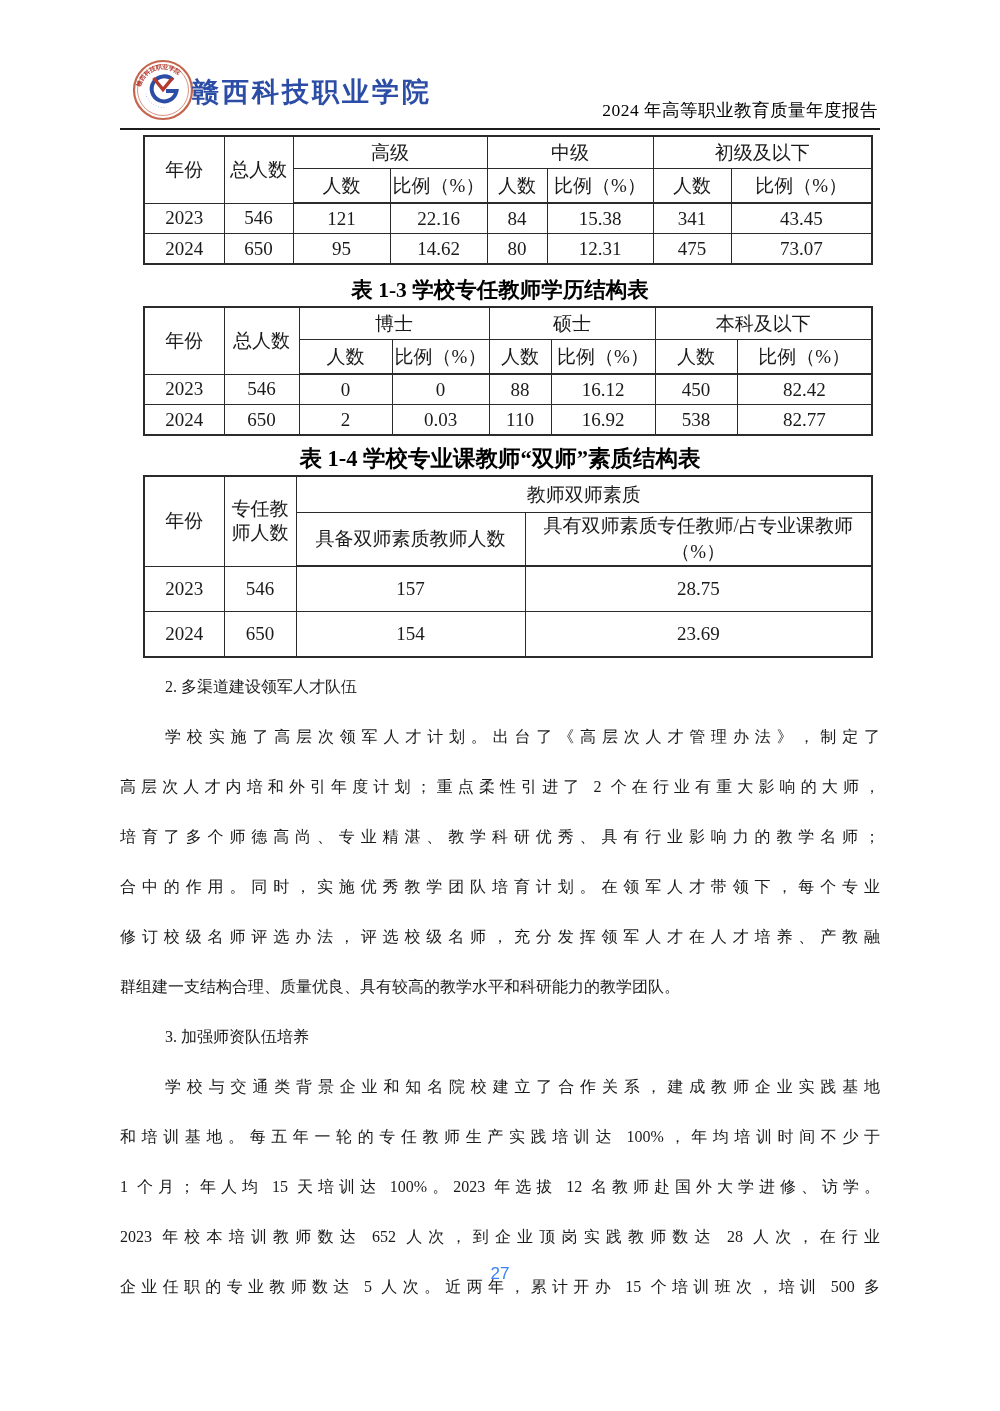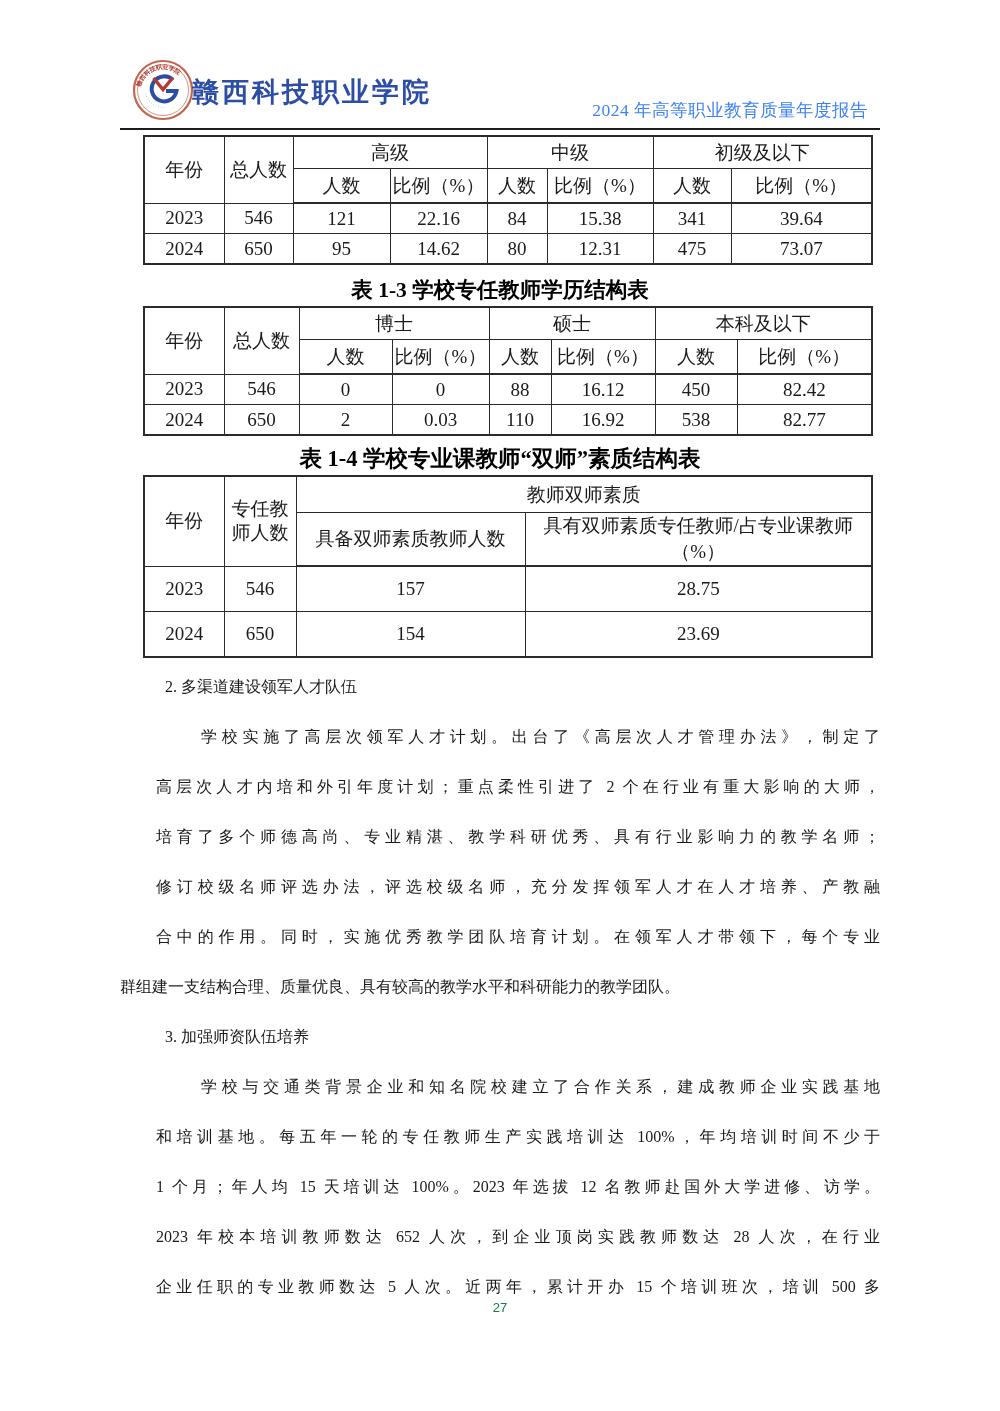--- a/index.html
+++ b/index.html
@@ -7,21 +7,21 @@
     width:1000px;height:1411px;background:#ffffff;position:relative;
     margin:0 auto;overflow:hidden;
     font-family:"Liberation Serif","DejaVu Serif",serif;color:#1a1a1a;
   }
   
   .hdr{position:absolute;left:120px;top:58px;width:760px;height:70px;
        border-bottom:2.5px solid #1c1c1c;}
   .logo{position:absolute;left:12px;top:1px;width:62px;height:62px;}
   .school{position:absolute;left:72px;top:16px;font-size:27px;font-weight:bold;
           color:#2b4da5;letter-spacing:3px;}
-  .report{position:absolute;right:12px;bottom:6px;font-size:17.5px;letter-spacing:0.5px;color:#3b82f6;}
+  .report{position:absolute;right:2px;bottom:6px;font-size:17.5px;letter-spacing:0.5px;color:#000000;}
   
   .content{position:absolute;left:120px;top:132px;width:760px;}
   .t-title{text-align:center;font-weight:bold;font-size:21.5px;height:26px;line-height:26px;margin-top:6px;color:#000;}
   .t-title.big{font-size:22.5px;margin-top:10px;}
   table.data{border-collapse:collapse;table-layout:fixed;width:728px;margin-left:23px;
              border:2px solid #2b2b2b;margin-top:3px;}
   table.data td{border:1px solid #2b2b2b;text-align:center;vertical-align:middle;
                 font-size:19px;padding:0;overflow:hidden;color:#1a1a1a;}
   tr.h1 td{height:31px;}
   tr.h2 td{height:33px;border-bottom:2px solid #2b2b2b;}
@@ -29,24 +29,24 @@
   tr.d td{height:29px;}
   tr.h1t td{height:35px;}
   tr.h2t td{height:37px;border-bottom:2px solid #2b2b2b;}
   tr.d4 td{height:44px;}
   .two-line span{display:block;line-height:24px;}
   .sub-long{font-size:17.5px;}
   
   .body-text{margin-top:4px;font-size:16px;}
   .ln{height:50px;line-height:50px;white-space:normal;}
   .ln.ind{text-indent:45px;}
-  .ln.jst{text-align:justify;text-align-last:justify;text-justify:inter-ideograph;margin-left:36px;}
-  
-  .footer{position:absolute;left:0;top:1300px;width:1000px;text-align:center;
-          font-size:13px;color:#15803d;font-family:"Liberation Sans","DejaVu Sans",sans-serif;}
+  .ln.jst{text-align:justify;text-align-last:justify;text-justify:inter-ideograph;}
+  
+  .footer{position:absolute;left:0;top:1264px;width:1000px;text-align:center;
+          font-size:17px;color:#3b82f6;font-family:"Liberation Sans","DejaVu Sans",sans-serif;}
 </style>
 </head>
 <body>
 
 <div class="page">
 
   <div class="hdr">
     <svg class="logo" viewBox="0 0 62 62">
       <circle cx="31" cy="31" r="29" fill="#ffffff" stroke="#c4654d" stroke-width="2.2"></circle>
       <circle cx="31" cy="31" r="25.5" fill="none" stroke="#c4654d" stroke-width="0.7"></circle>
@@ -97,21 +97,21 @@
         <td>比例（%）</td>
       </tr>
       <tr class="d">
         <td>2023</td>
         <td>546</td>
         <td>121</td>
         <td>22.16</td>
         <td>84</td>
         <td>15.38</td>
         <td>341</td>
-        <td>39.64</td>
+        <td>43.45</td>
       </tr>
       <tr class="d">
         <td>2024</td>
         <td>650</td>
         <td>95</td>
         <td>14.62</td>
         <td>80</td>
         <td>12.31</td>
         <td>475</td>
         <td>73.07</td>
@@ -204,22 +204,22 @@
         <td>23.69</td>
       </tr>
     </tbody>
       </table>
 
     <div class="body-text">
       <div class="ln ind">2. 多渠道建设领军人才队伍</div>
       <div class="ln ind jst">学校实施了高层次领军人才计划。出台了《高层次人才管理办法》，制定了</div>
       <div class="ln jst">高层次人才内培和外引年度计划；重点柔性引进了 2 个在行业有重大影响的大师，</div>
       <div class="ln jst">培育了多个师德高尚、专业精湛、教学科研优秀、具有行业影响力的教学名师；</div>
+      <div class="ln jst">合中的作用。同时，实施优秀教学团队培育计划。在领军人才带领下，每个专业</div>
       <div class="ln jst">修订校级名师评选办法，评选校级名师，充分发挥领军人才在人才培养、产教融</div>
-      <div class="ln jst">合中的作用。同时，实施优秀教学团队培育计划。在领军人才带领下，每个专业</div>
       <div class="ln">群组建一支结构合理、质量优良、具有较高的教学水平和科研能力的教学团队。</div>
       <div class="ln ind">3. 加强师资队伍培养</div>
       <div class="ln ind jst">学校与交通类背景企业和知名院校建立了合作关系，建成教师企业实践基地</div>
       <div class="ln jst">和培训基地。每五年一轮的专任教师生产实践培训达 100%，年均培训时间不少于</div>
       <div class="ln jst">1 个月；年人均 15 天培训达 100%。2023 年选拔 12 名教师赴国外大学进修、访学。</div>
       <div class="ln jst">2023 年校本培训教师数达 652 人次，到企业顶岗实践教师数达 28 人次，在行业</div>
       <div class="ln jst">企业任职的专业教师数达 5 人次。近两年，累计开办 15 个培训班次，培训 500 多</div>
     </div>
   </div>
 

